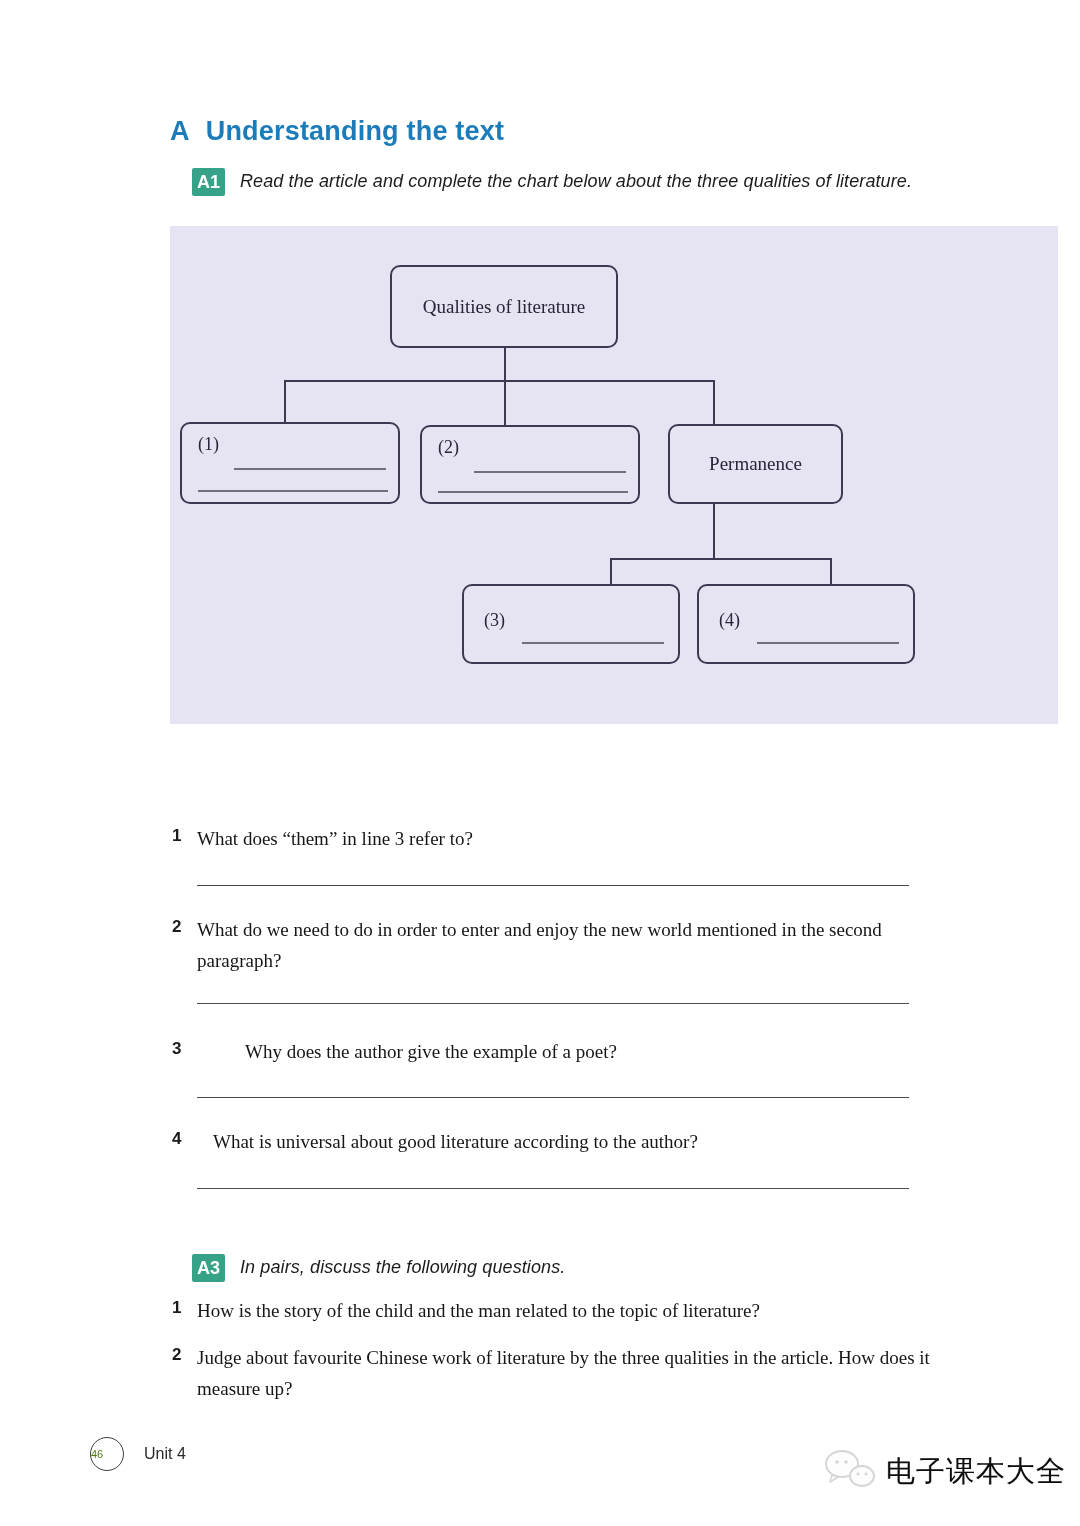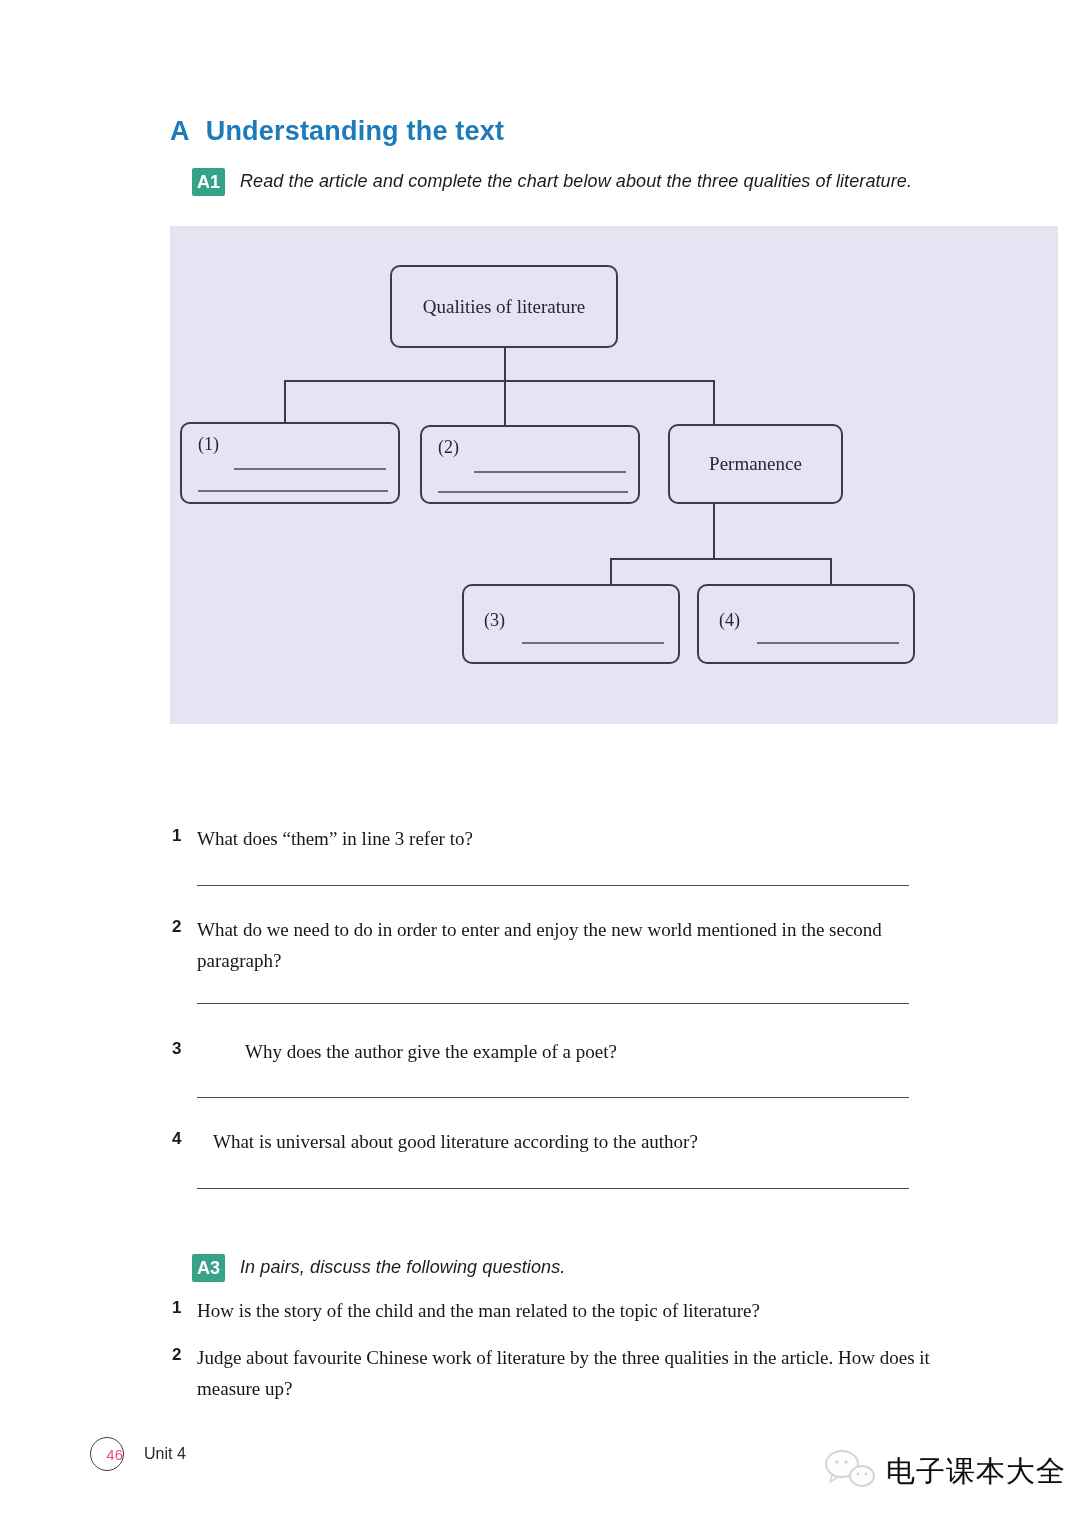--- a/index.html
+++ b/index.html
@@ -43,22 +43,22 @@
   .qnum {
     position:absolute; font-family:"Liberation Sans", sans-serif;
     font-weight:bold; font-size:17px; color:#1a1a1a;
   }
   .qtext { position:absolute; font-size:19px; line-height:31px; color:#161616; }
   .answer-line { position:absolute; height:2px; border-bottom:1.5px solid #4a4a4a; }
   
   .page-number {
     position:absolute; left:90px; top:1437px; width:34px; height:34px;
     border:1.5px solid #3f3f3f; border-radius:50%;
-    display:flex; align-items:center; justify-content:flex-end;
-    font-family:"Liberation Sans", sans-serif; font-size:15px; color:#ec4899;
+    display:flex; align-items:center; justify-content:flex-start;
+    font-family:"Liberation Sans", sans-serif; font-size:11px; color:#4d7c0f;
   }
   .unit-label {
     position:absolute; left:144px; top:1445px;
     font-family:"Liberation Sans", sans-serif; font-size:16px; color:#2a2a2a;
   }
   
   .watermark {
     position:absolute; left:822px; top:1448px; display:flex;
     align-items:center; gap:8px; opacity:0.95;
   }

